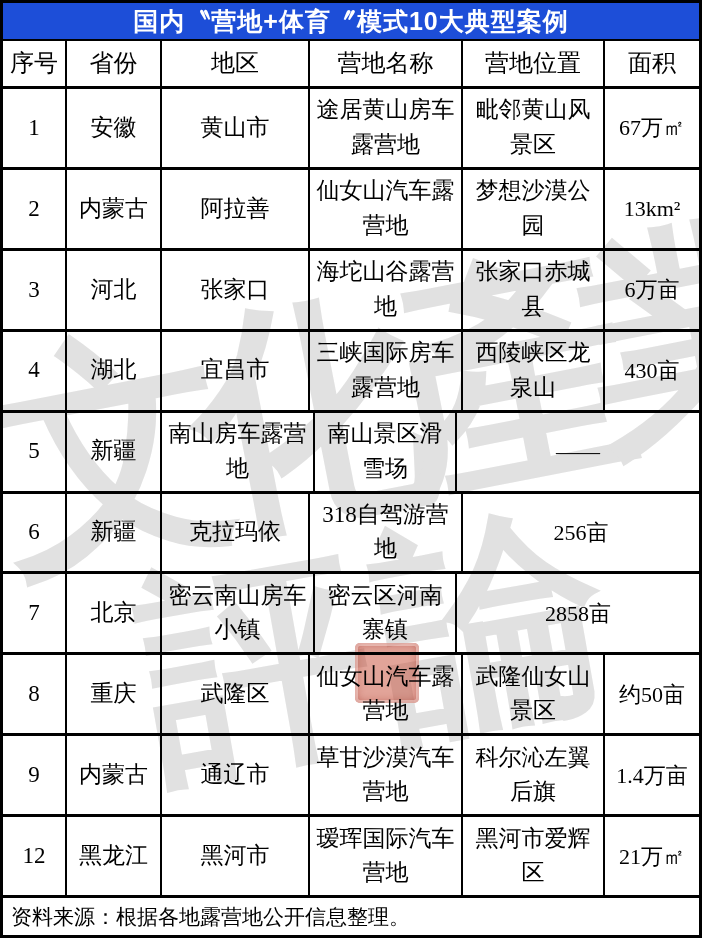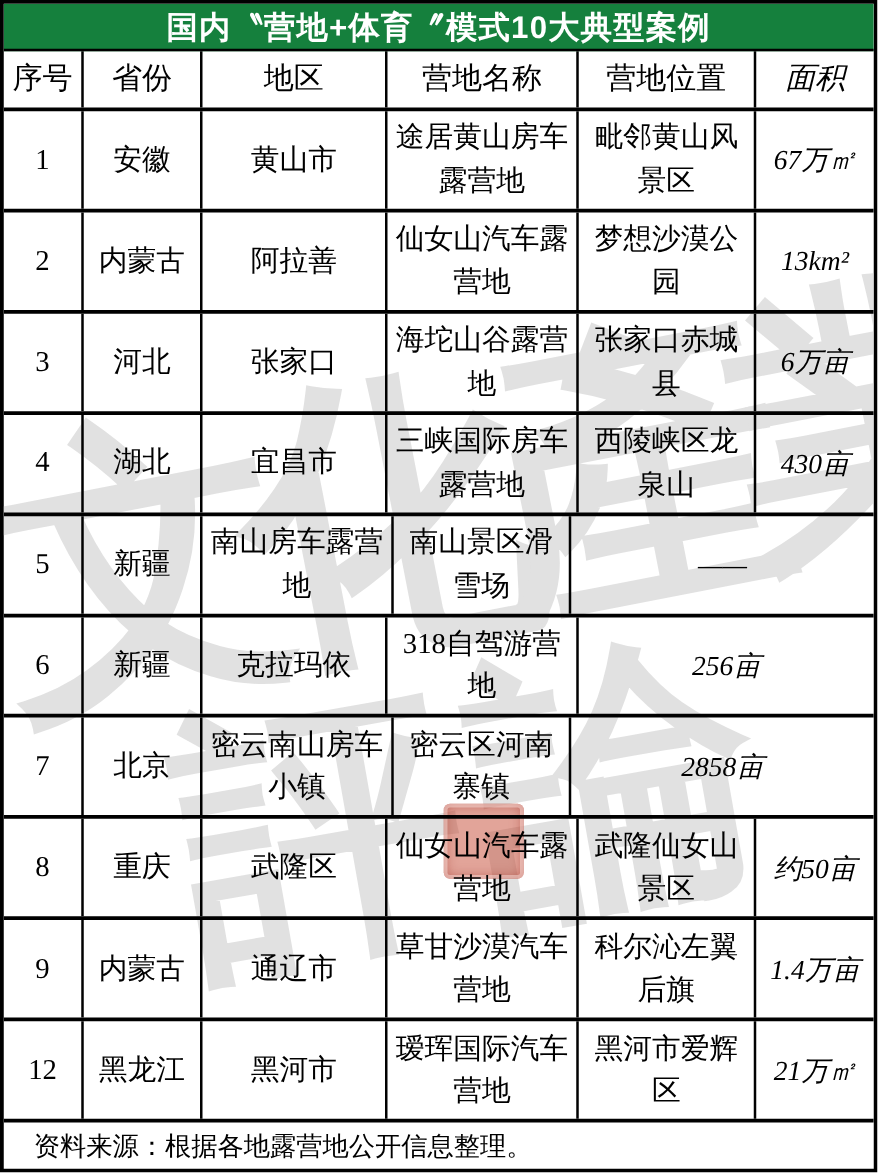--- a/index.html
+++ b/index.html
@@ -32,52 +32,52 @@
     background:rgba(198,73,52,.5);
     border-radius:5px;
     box-shadow:inset 0 0 0 3px rgba(255,235,230,.45), inset 0 0 10px rgba(150,30,20,.6);
   }
 
   
   .content{position:relative;z-index:2;display:flex;flex-direction:column;height:100%;}
 
   .title-bar{
     height:36px;flex:0 0 36px;
-    background:#15803d;
+    background:#1d4ed8;
     border-bottom:2px solid #000;
     color:#fff;
     font-family:"Liberation Sans","DejaVu Sans",sans-serif;
     font-weight:bold;font-size:25px;letter-spacing:1px;
     display:flex;align-items:center;justify-content:center;
   }
 
   .row{display:flex;border-bottom:3px solid #000;box-sizing:border-box;}
   .header-row{flex:0 0 48px;height:48px;}
   .data-row{flex:1 1 auto;min-height:0;}
-  .footer-row{flex:0 0 37px;height:37px;border-bottom:none;display:flex;align-items:center;padding-left:24px;font-size:21px;}
+  .footer-row{flex:0 0 37px;height:37px;border-bottom:none;display:flex;align-items:center;padding-left:8px;font-size:21px;}
 
   .cell{
     display:flex;align-items:center;justify-content:center;
     text-align:center;
     border-right:2px solid #000;
     box-sizing:border-box;
     padding:1px 3px;
     font-size:23px;line-height:1.5;
     background:transparent;
     overflow:hidden;
   }
   .cell:last-child{border-right:none;}
   .header-row .cell{font-size:24px;line-height:1.1;}
 
   .c-no{flex:0 0 64px;}
   .c-prov{flex:0 0 95px;}
   .c-region{flex:0 0 148px;}
   .c-camp{flex:0 0 153px;text-align:center;}
   .c-loc{flex:0 0 142px;}
-  .c-area{flex:1 1 auto;font-size:22px;font-style:italic;}
+  .c-area{flex:1 1 auto;font-size:22px;}
 </style>
 </head>
 <body>
 
 <div class="figure">
 
   <div class="watermark-layer">
     <span class="wm wm1">文化產業</span>
     <span class="wm wm2">評論</span>
     <span class="seal"></span>

